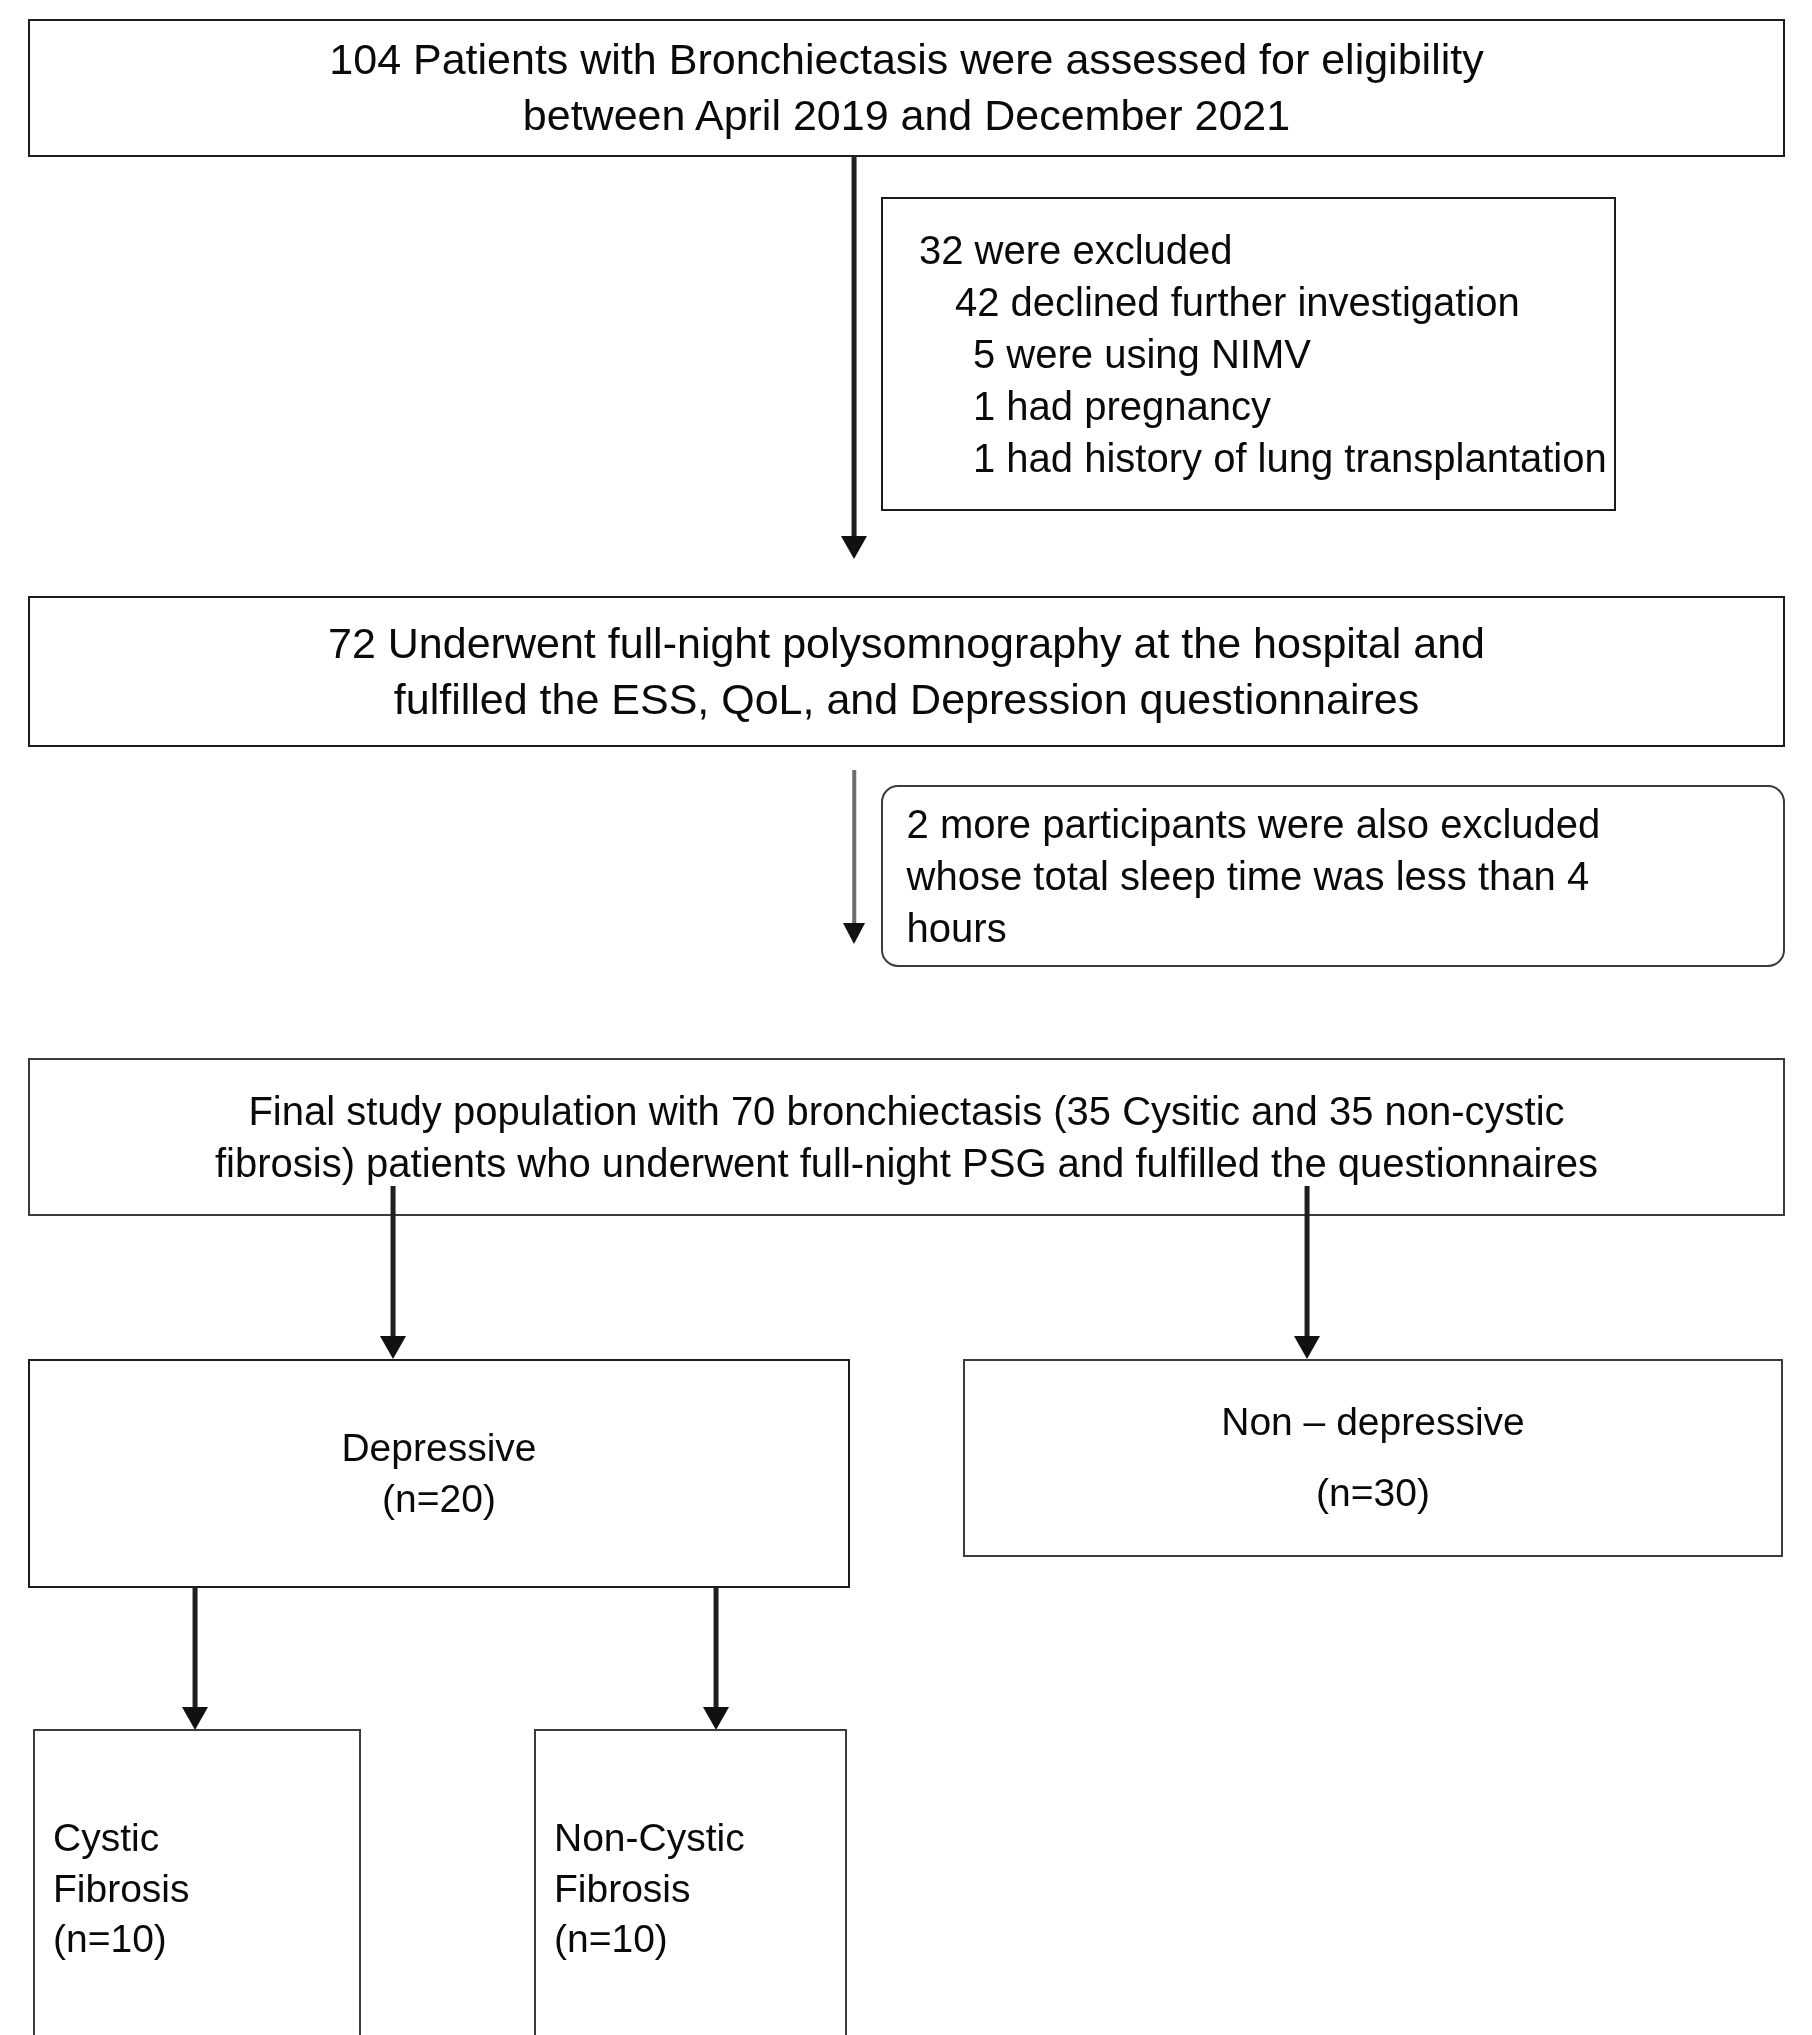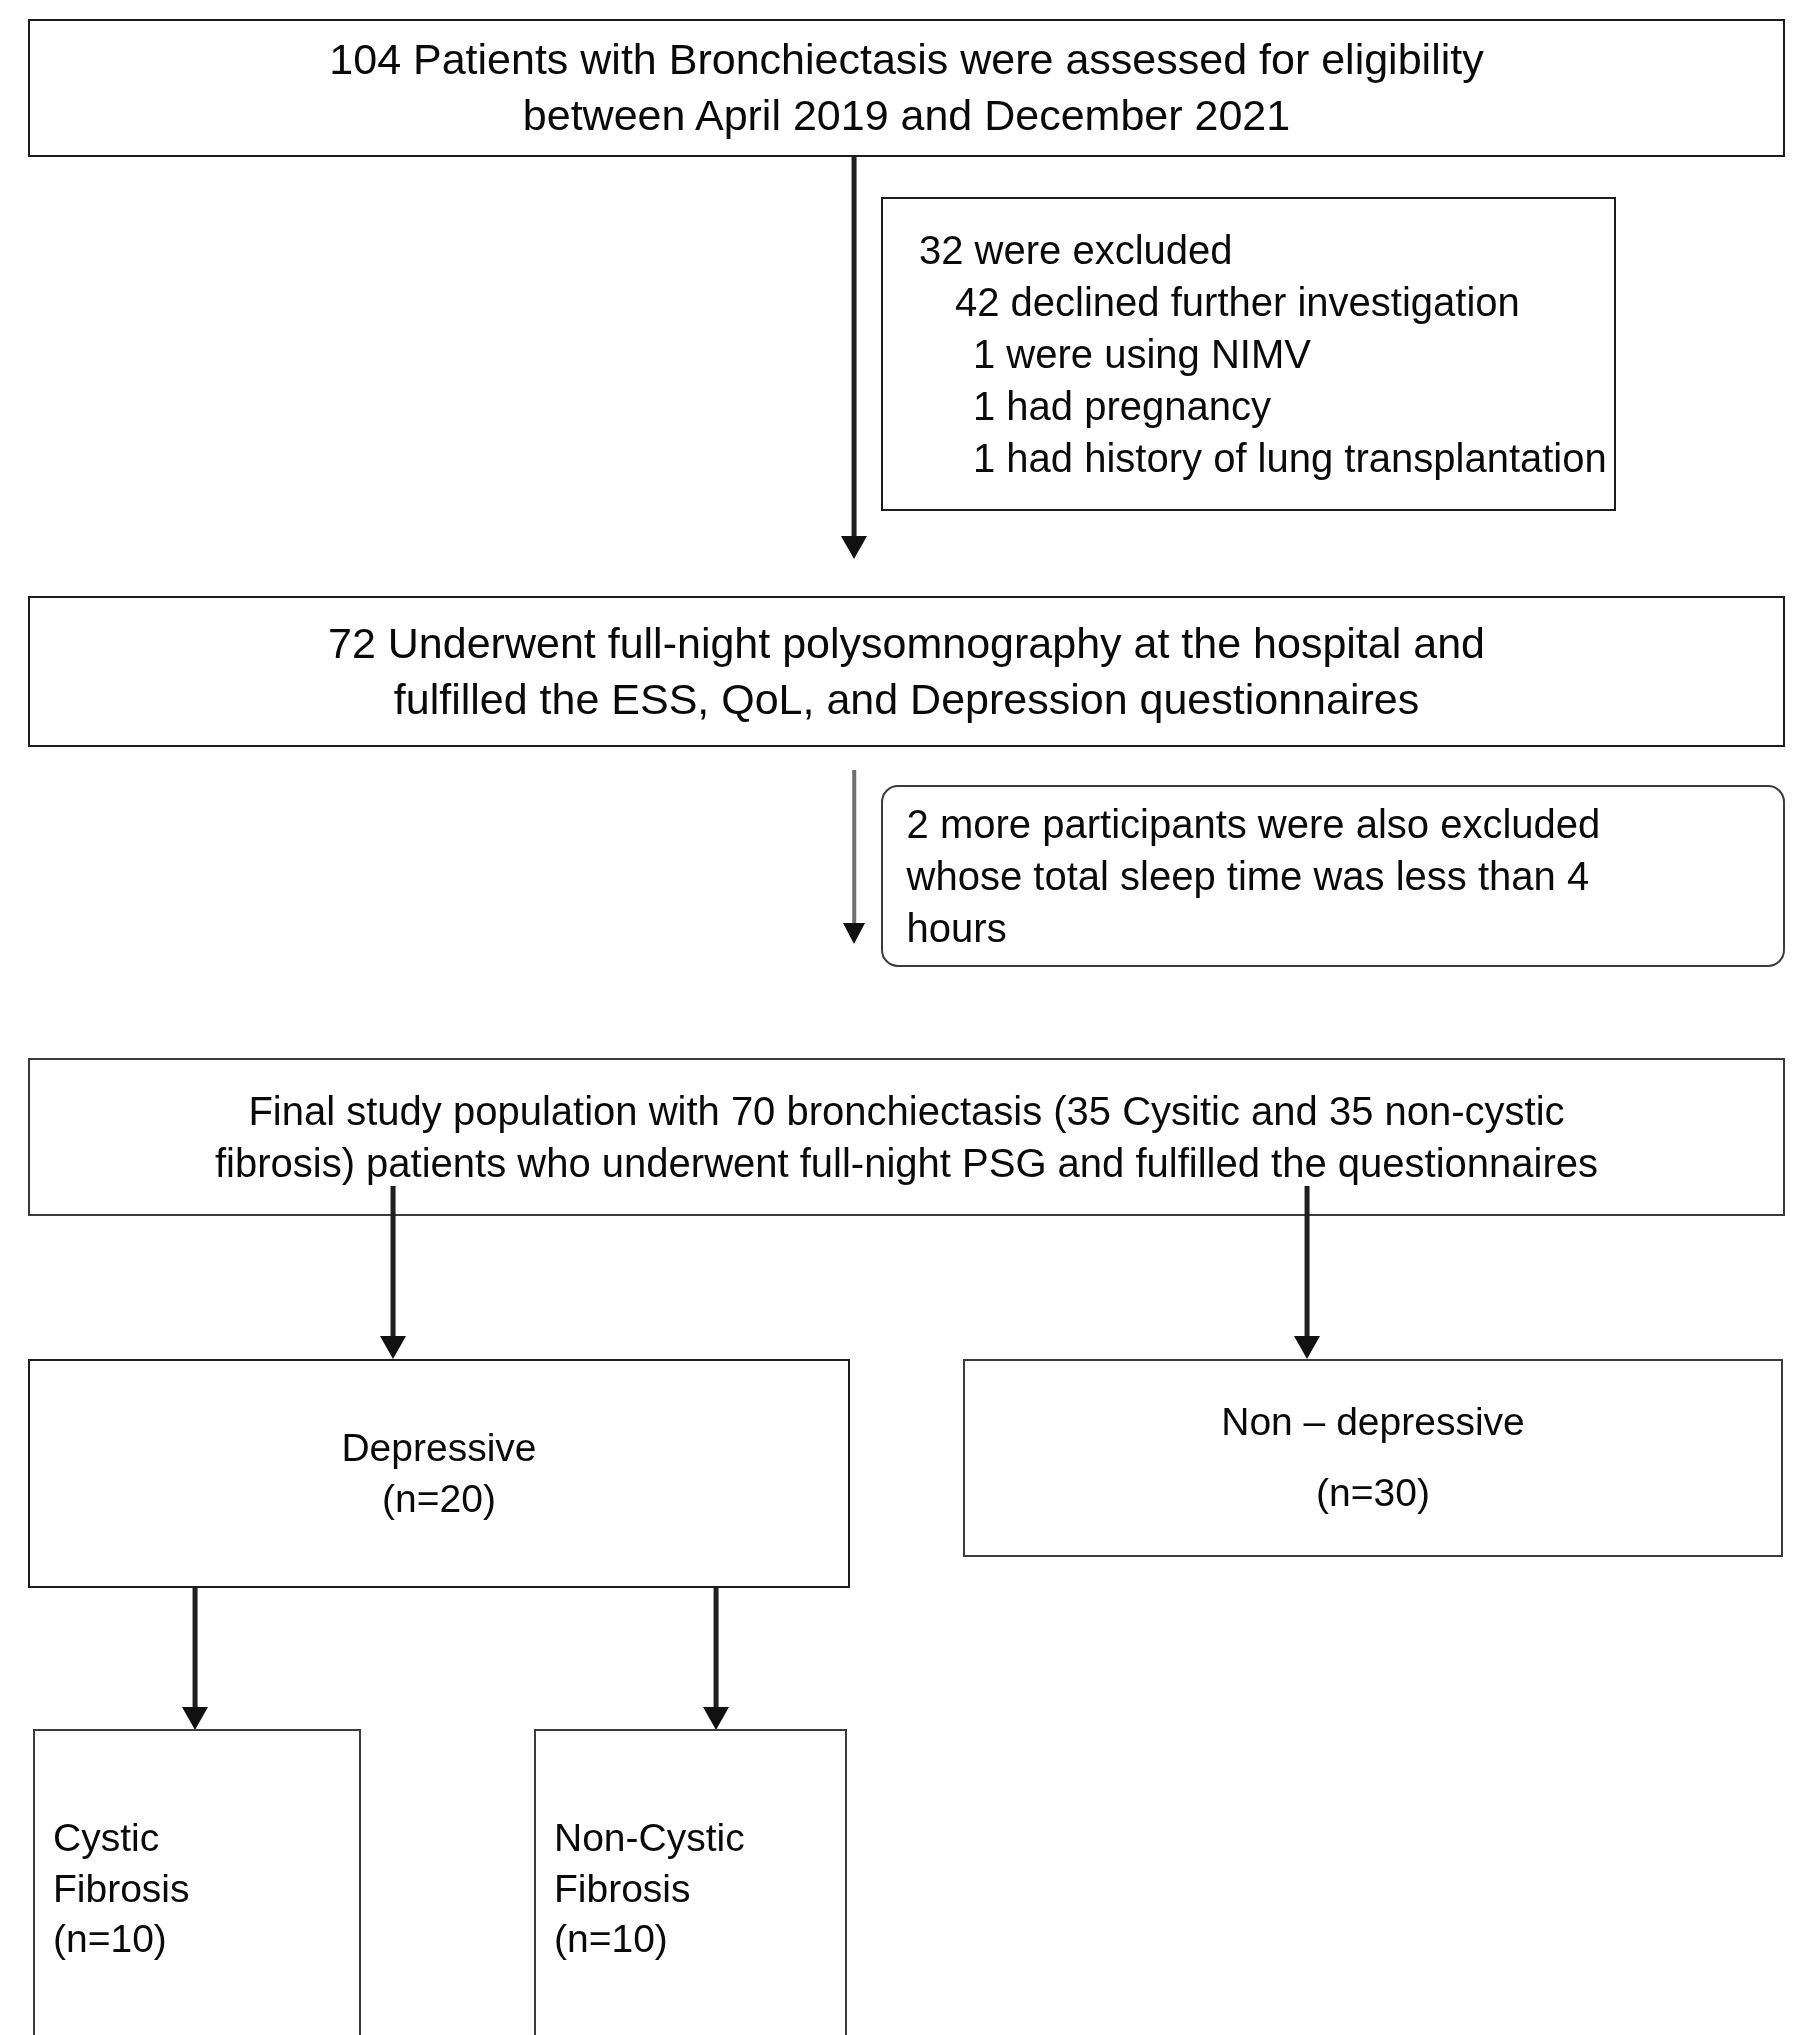--- a/index.html
+++ b/index.html
@@ -83,21 +83,21 @@
   </div>
 
   <div class="arrow bold" style="left:840px; top:156px; width:28px; height:403px;">
     <div class="shaft" style="height:381px;"></div>
     <div class="head"></div>
   </div>
 
   <div class="box dark box-left pad-md t-body" style="left:881px; top:197px; width:735px; height:314px;padding-left:36px;">
     <span class="line ind-0">32 were excluded</span>
     <span class="line ind-1">42 declined further investigation</span>
-    <span class="line ind-2">1 were using NIMV</span>
+    <span class="line ind-2">5 were using NIMV</span>
     <span class="line ind-2">1 had pregnancy</span>
     <span class="line ind-2">1 had history of lung transplantation</span>
   </div>
 
   <div class="box dark box-center pad-lg t-title" style="left:28px; top:596px; width:1757px; height:151px;">
     <span class="line">72 Underwent full-night polysomnography at the hospital and</span>
     <span class="line">fulfilled the ESS, QoL, and Depression questionnaires</span>
   </div>
 
   <div class="arrow thin" style="left:840px; top:770px; width:28px; height:174px;">

